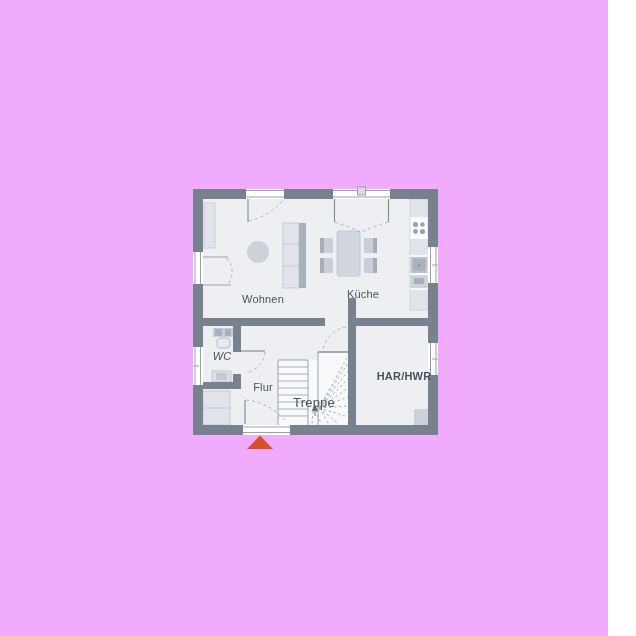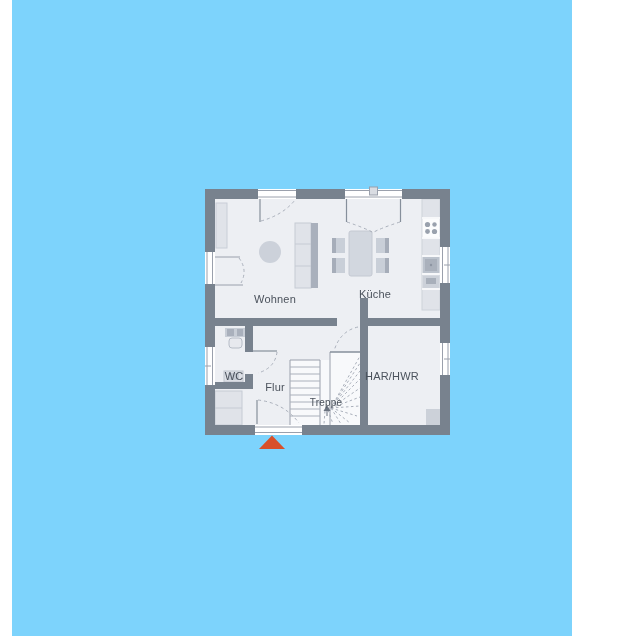--- a/index.html
+++ b/index.html
@@ -1,34 +1,33 @@
 <!DOCTYPE html>
 <html><head>
 <meta charset="utf-8">
 <style>
   html,body{margin:0;padding:0;background:#ffffff;}
   .canvas{
     position:relative;
-    width:560px;height:636px;
-    background:#7dd3fc;
+    width:608px;height:636px;
+    background:#f0abfc;
     font-family:"Liberation Sans", sans-serif;
     overflow:hidden;
-    margin-left:12px;
   }
   .plan-svg{position:absolute;left:0;top:0;}
   .room-label{
     position:absolute;
     transform:translate(-50%,-50%);
     font-size:11px;
     color:#4b525c;
     letter-spacing:0.2px;
     white-space:nowrap;
     user-select:none;
   }
-  .room-label.small{font-size:10px;text-align:right;}
+  .room-label.small{font-size:13px;text-align:right;}
 </style>
 </head>
 <body>
 
 <div class="canvas">
 
 <svg class="plan-svg" width="636" height="636" viewBox="0 0 636 636">
 
   <rect x="203" y="199" width="225" height="226" fill="#edeff3"></rect>
 
@@ -223,18 +222,18 @@
   </g>
   <g>
     <path d="M346,327 Q328,331 322,351" fill="none" stroke="#aab0bb" stroke-width="1" stroke-dasharray="3,3"></path>
   </g>
 
   <polygon points="260,435.5 247,449 273,449" fill="#d8502a"></polygon>
 </svg>
 
 <div class="room-label" style="left:263px;top:299px;">Wohnen</div>
 <div class="room-label" style="left:363px;top:294px;">Küche</div>
-<div class="room-label" style="left:222px;top:376px;">WC</div>
+<div class="room-label" style="left:222px;top:356px;font-style:italic;">WC</div>
 <div class="room-label" style="left:263px;top:387px;">Flur</div>
 <div class="room-label small" style="left:314px;top:402px;">Treppe</div>
-<div class="room-label" style="left:380px;top:376px;">HAR/HWR</div>
+<div class="room-label" style="left:404px;top:376px;font-weight:bold;">HAR/HWR</div>
 
 </div>
 
 </body></html>

